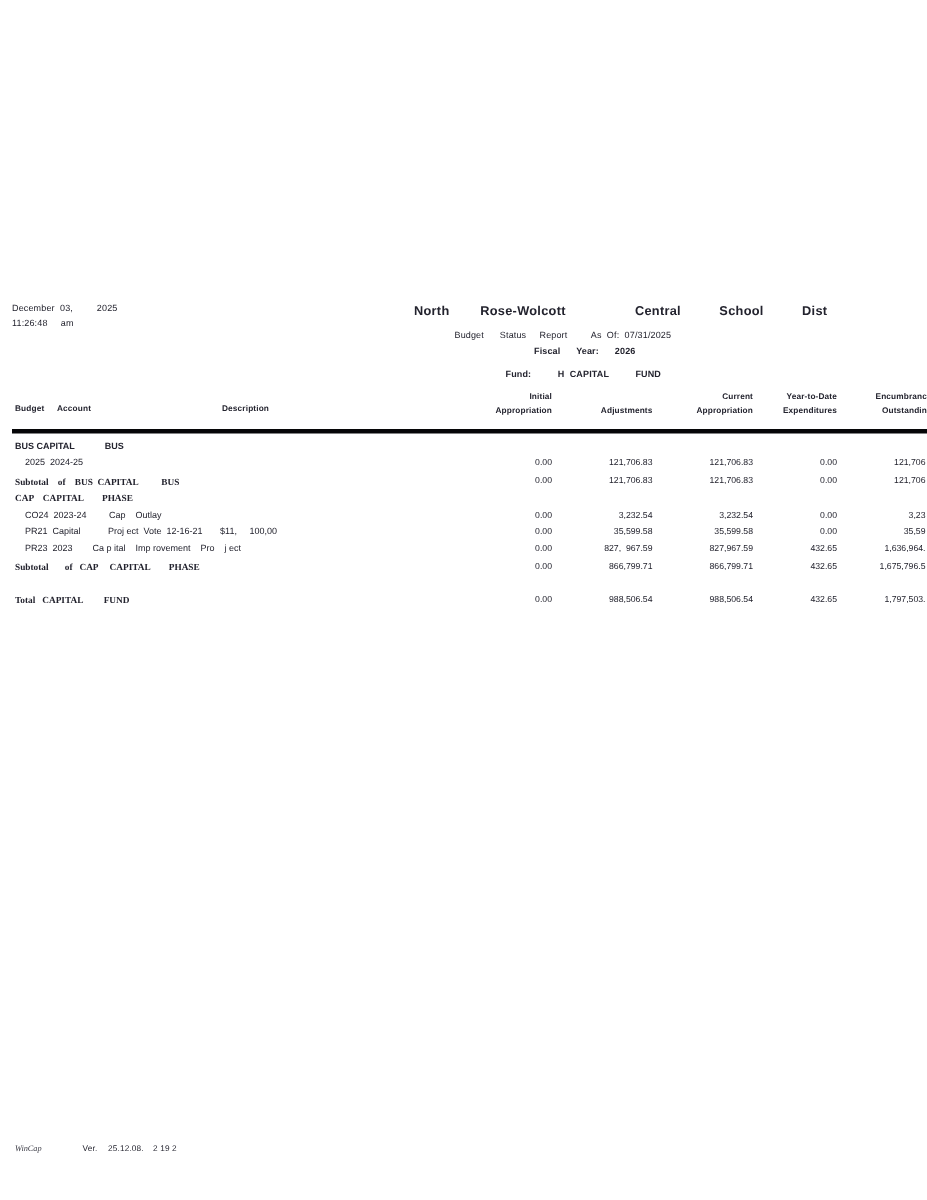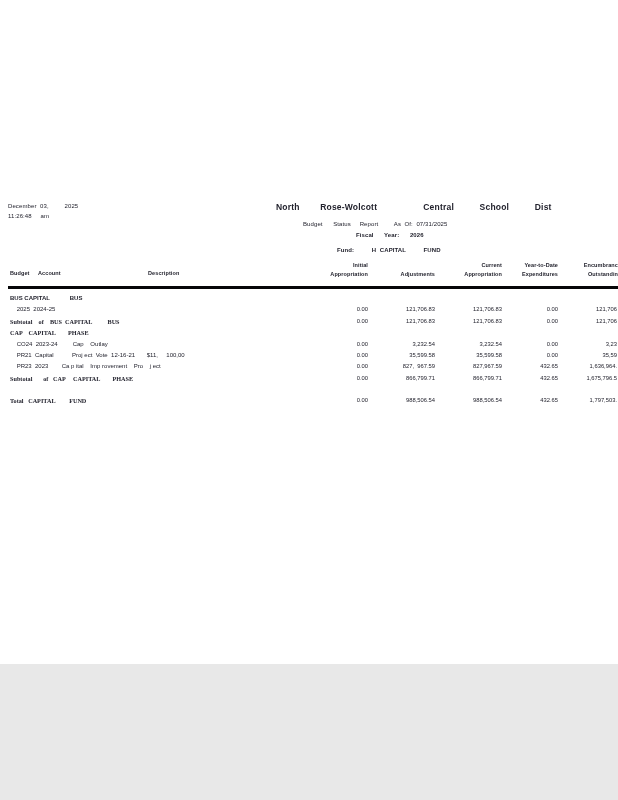--- a/index.html
+++ b/index.html
@@ -1,17 +1,17 @@
 <!DOCTYPE html>
 <html><head>
 <meta charset="utf-8">
 <style>
   html,body{margin:0;padding:0;background:#e8e8e8;}
   .page{
-    position:relative;width:618px;height:664px;background:#ffffff;
+    position:relative;width:618px;height:800px;background:#ffffff;
     overflow:hidden;font-family:"Liberation Sans",sans-serif;color:#23232e;
     -webkit-font-smoothing:antialiased;
   }
   .abs{position:absolute;}
   .pre{white-space:pre;}
   .small{font-size:6px;letter-spacing:0.1px;}
   .tiny{font-size:5.5px;letter-spacing:0.1px;}
   .title{font-size:8.5px;font-weight:700;letter-spacing:0.2px;}
   .bold{font-weight:700;}
   .semi{font-weight:600;}

